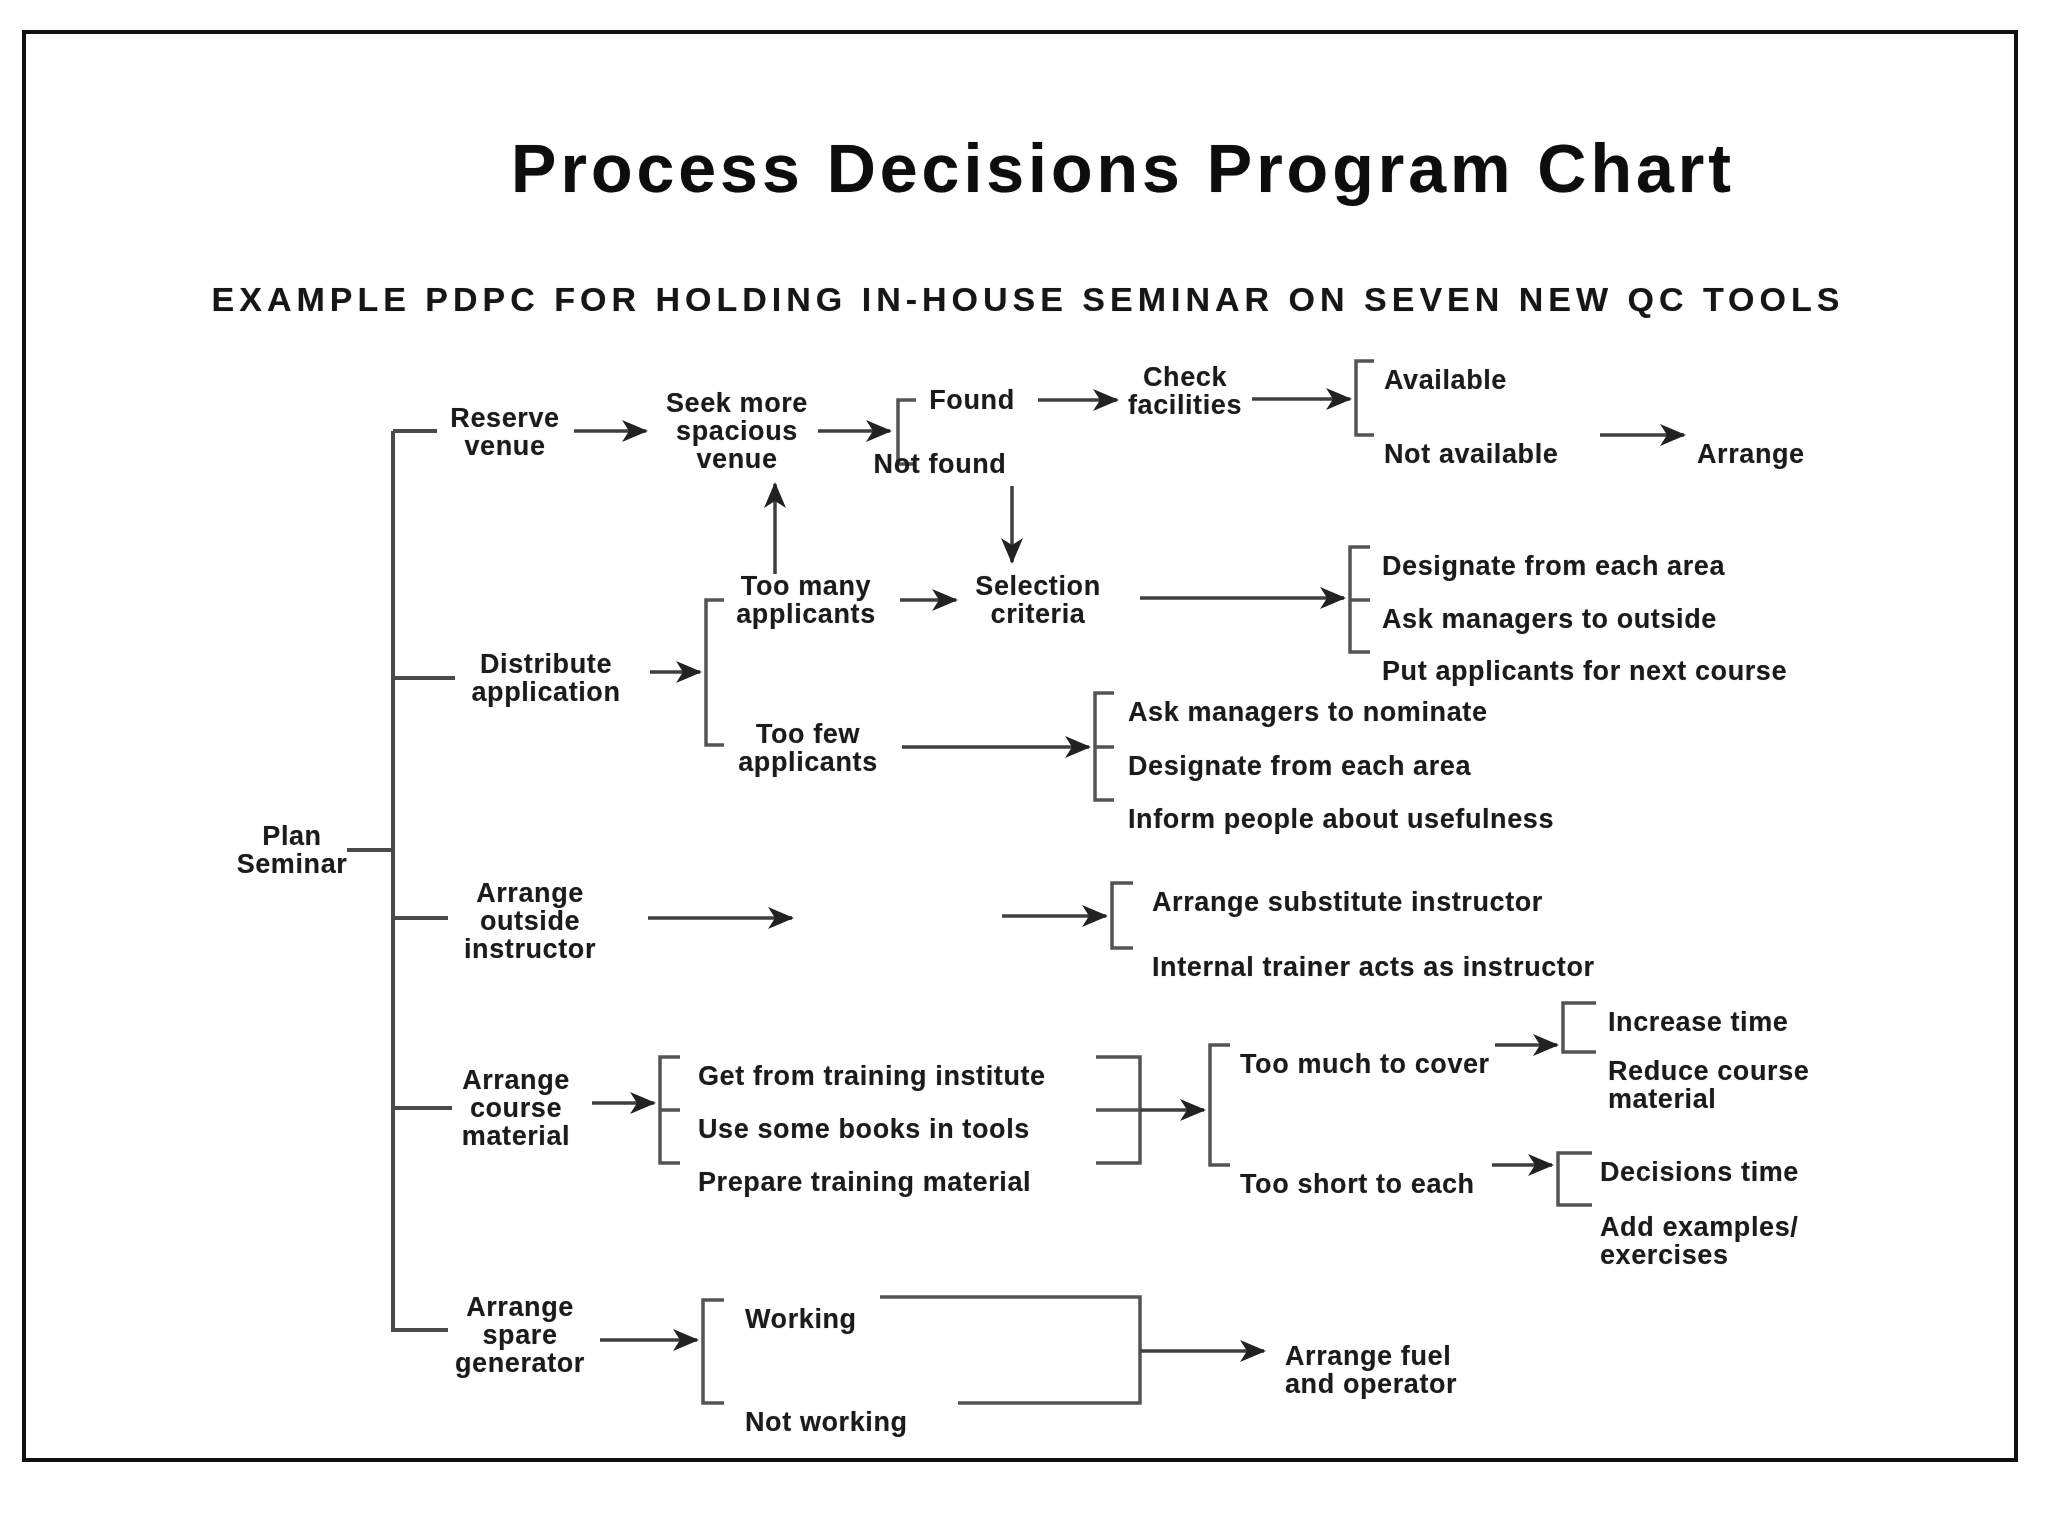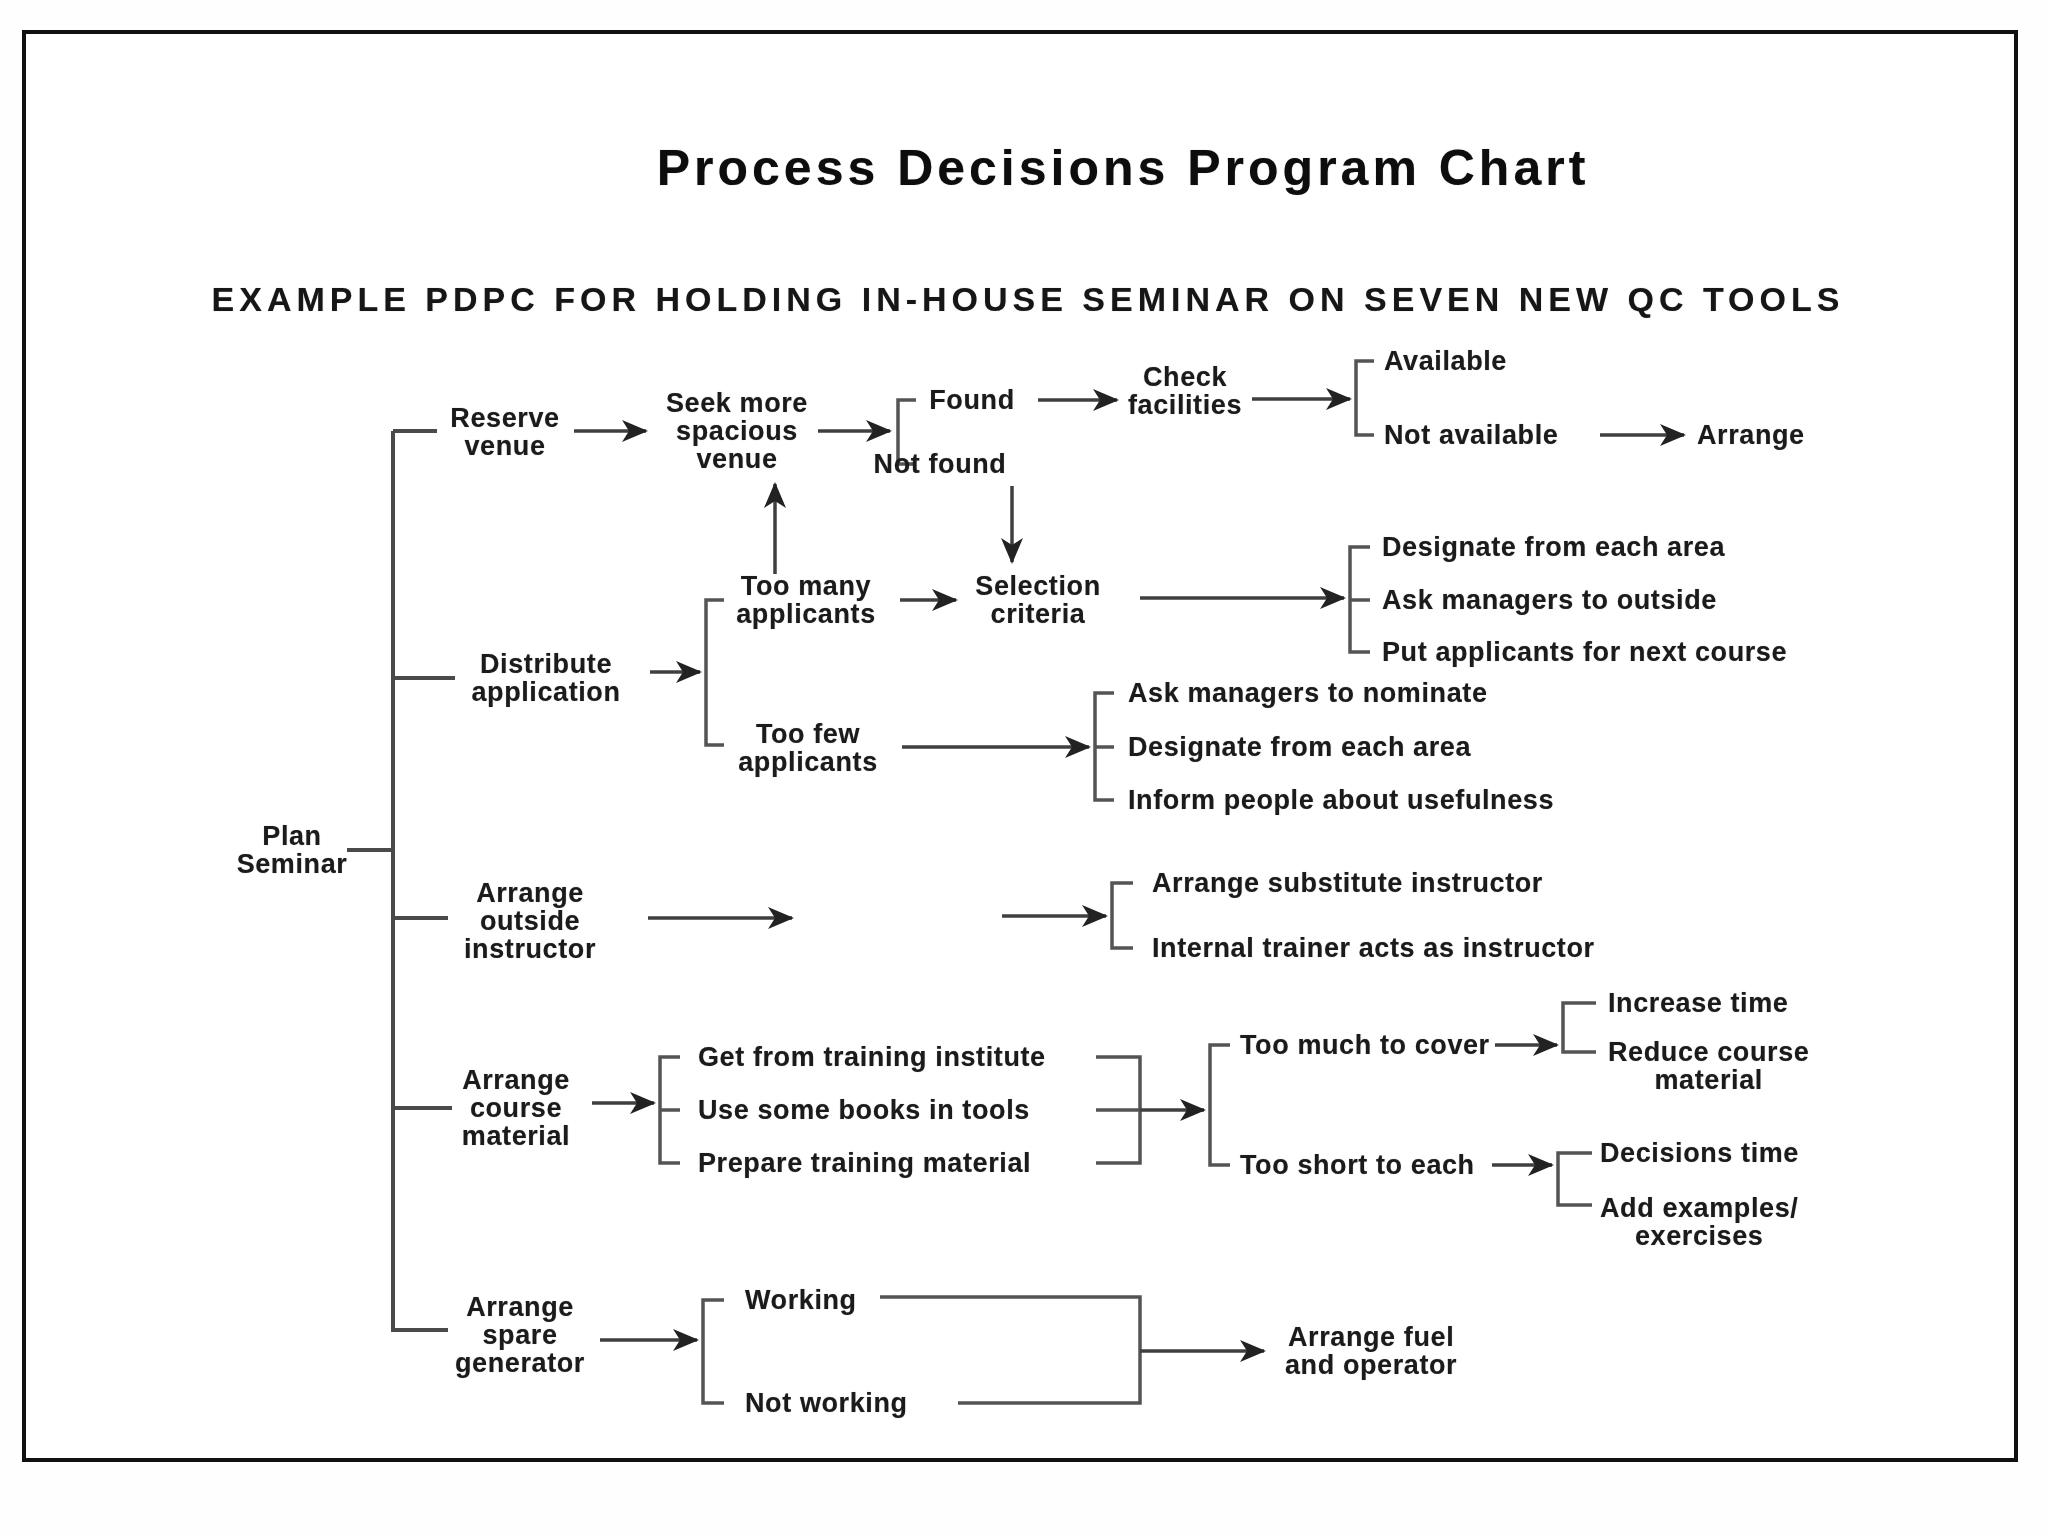--- a/index.html
+++ b/index.html
@@ -1,28 +1,28 @@
 <!DOCTYPE html>
 <html><head>
 <meta charset="utf-8">
 <style>
   html,body{margin:0;padding:0;background:#ffffff;}
   .canvas{position:relative;width:2048px;height:1536px;background:#fefefe;overflow:hidden;
           font-family:"Liberation Sans","DejaVu Sans",sans-serif;}
   .frame{position:absolute;left:22px;top:30px;width:1988px;height:1424px;border:4px solid #111;background:#fff;}
   .title{position:absolute;left:1123px;top:168px;transform:translate(-50%,-50%);
-         font-size:50px;font-weight:bold;letter-spacing:4px;color:#0d0d0d;white-space:nowrap;
+         font-size:68px;font-weight:bold;letter-spacing:4px;color:#0d0d0d;white-space:nowrap;
          text-shadow:0 0 1px rgba(0,0,0,.4);}
   .subtitle{position:absolute;left:1028px;top:299px;transform:translate(-50%,-50%);
             font-size:34px;font-weight:bold;letter-spacing:5px;color:#161616;
             white-space:nowrap;text-shadow:0 0 1px rgba(0,0,0,.35);}
   .node{position:absolute;transform:translate(-50%,-50%);text-align:center;
         font-size:27px;font-weight:bold;line-height:28px;letter-spacing:.6px;color:#1b1b1b;
         white-space:pre-line;text-shadow:0 0 1px rgba(0,0,0,.38);}
-  .node.left{transform:translateY(-50%);text-align:center;}
+  .node.left{transform:translateY(-50%);text-align:left;margin-top:19px;}
   svg.wires{position:absolute;left:0;top:0;pointer-events:none;}
 </style>
 </head>
 <body>
 
 <div class="canvas">
   <div class="frame"></div>
 
   <div class="title">Process Decisions Program Chart</div>
   <div class="subtitle">EXAMPLE PDPC FOR HOLDING IN-HOUSE SEMINAR ON SEVEN NEW QC TOOLS</div>

